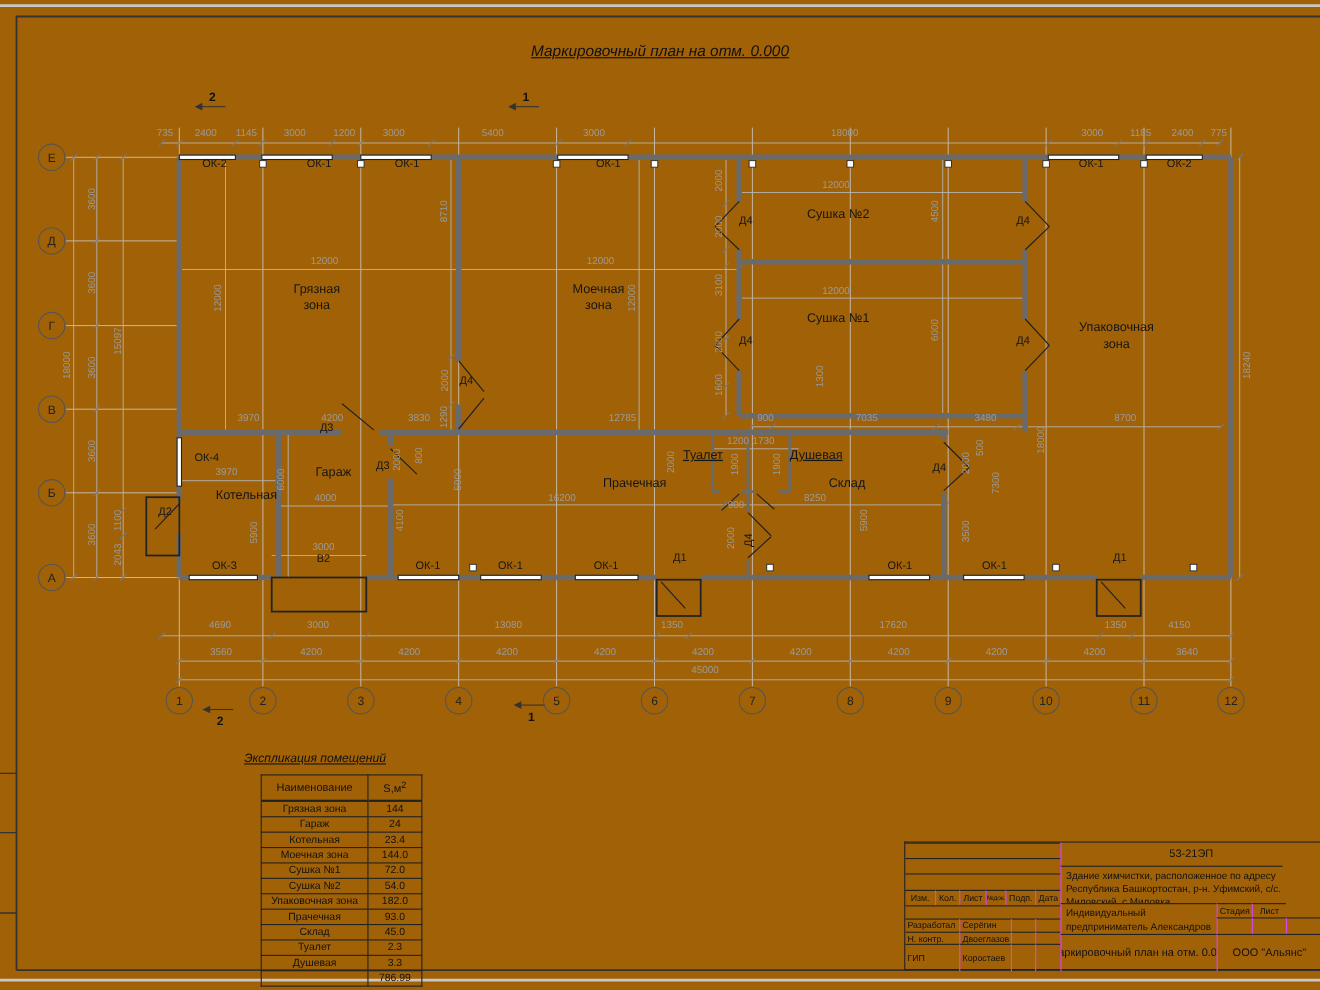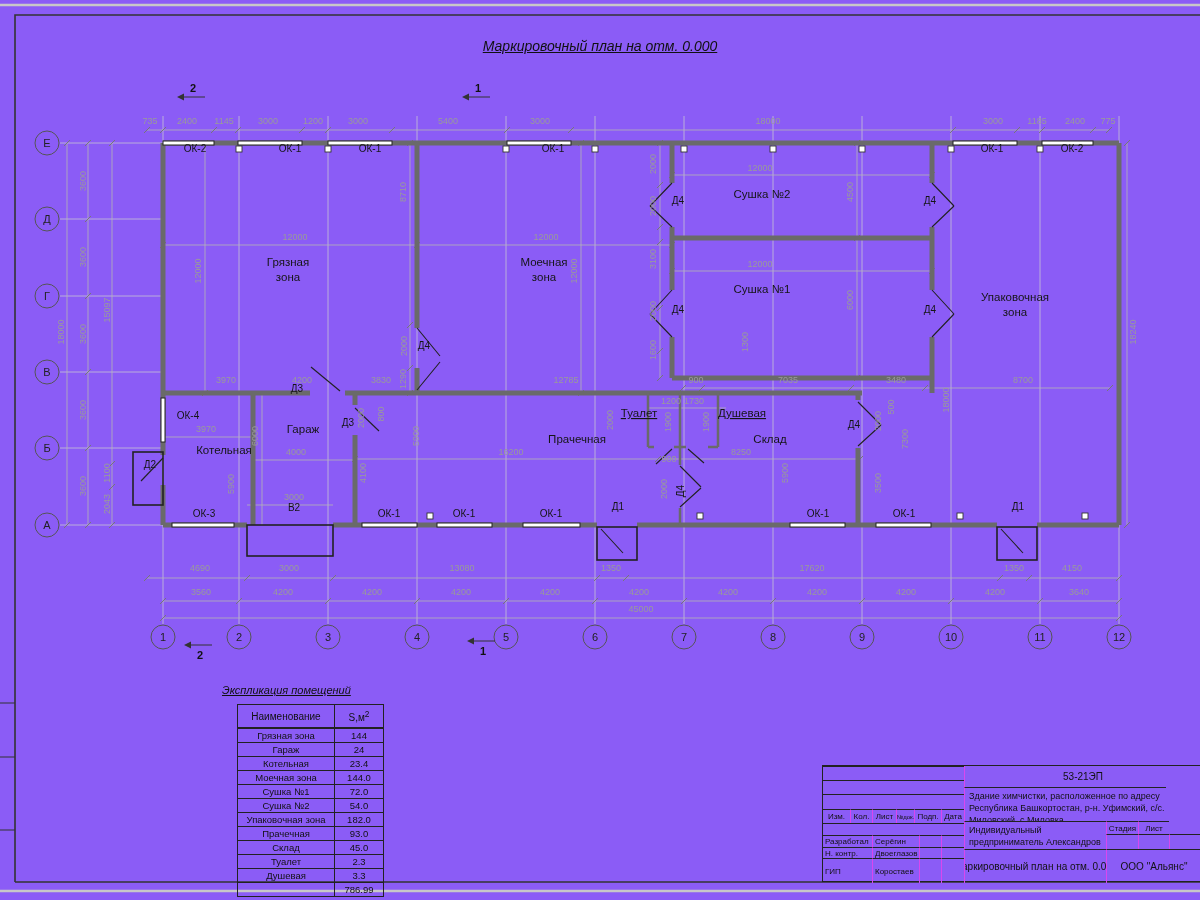--- a/index.html
+++ b/index.html
@@ -1,17 +1,17 @@
 <!DOCTYPE html>
 <html><head>
 <meta charset="utf-8">
 <style>
   html,body{margin:0;padding:0;background:#fff;width:1200px;height:900px;overflow:hidden;
     font-family:"Liberation Sans", sans-serif;}
-  #sheet{position:relative;width:1200px;height:900px;background:#8b5cf6;}
+  #sheet{position:relative;width:1200px;height:900px;background:#a16207;}
   svg text{font-family:"Liberation Sans", sans-serif;}
   .dim{font-size:9px;fill:#9a9a9a;}
   .olabel{font-size:10px;fill:#151515;}
   .room{font-size:11.5px;fill:#151515;}
   .axlbl{font-size:11px;fill:#222;}
   .sec{font-size:11px;fill:#111;font-weight:bold;}
   #plan-title{position:absolute;left:0;top:38px;width:1200px;text-align:center;
     font-size:14px;font-style:italic;color:#111;}
   #plan-title span{text-decoration:underline;}
   

